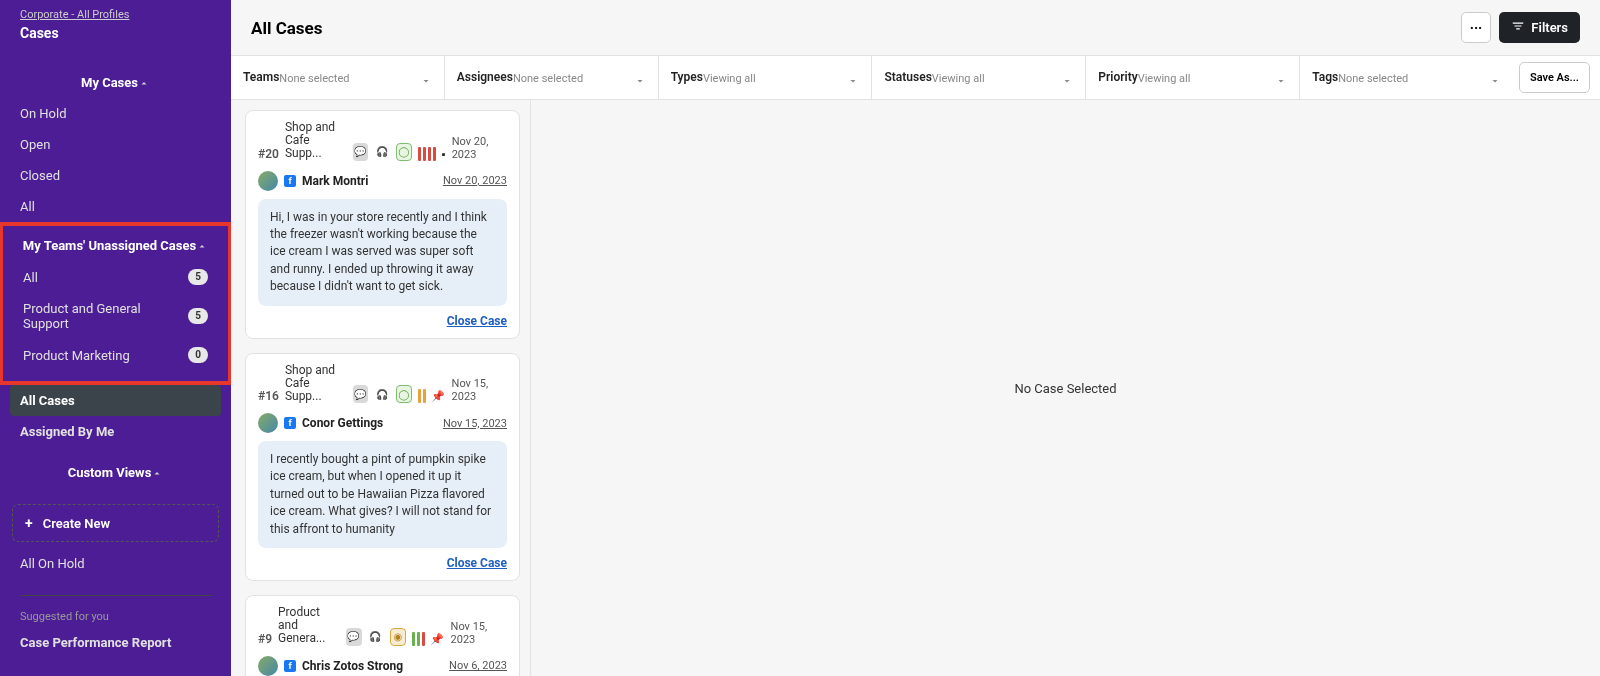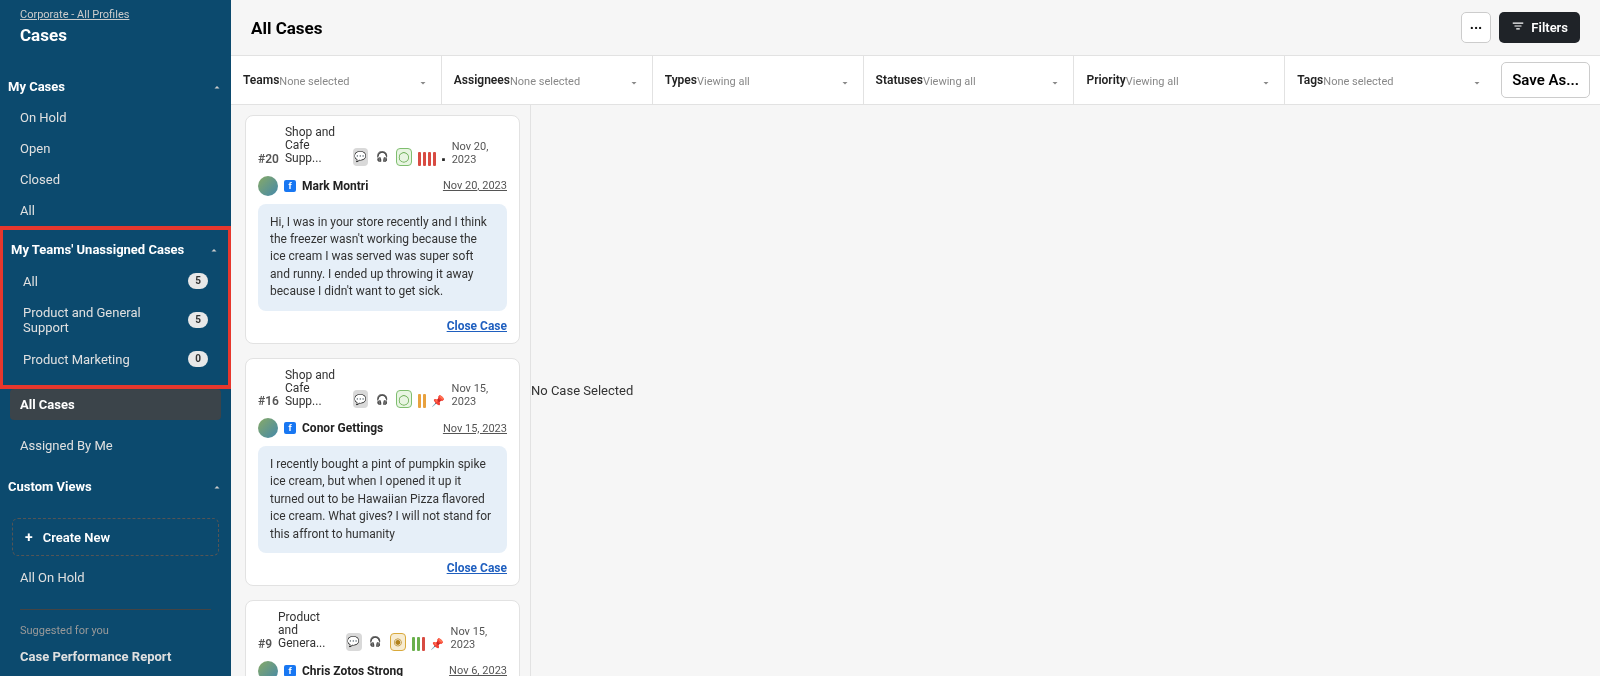--- a/index.html
+++ b/index.html
@@ -1,22 +1,22 @@
 <!DOCTYPE html>
 <html><head>
 <meta charset="utf-8">
 <style>
 *{box-sizing:border-box;margin:0;padding:0;font-family:-apple-system,BlinkMacSystemFont,"Segoe UI",Roboto,Helvetica,Arial,sans-serif}
 body{display:flex;width:1600px;height:676px;overflow:hidden;background:#f5f5f5}
-.sidebar{width:231px;background:#0c4a6e;color:#fff;display:flex;flex-direction:column;font-size:13px;overflow-y:auto}
+.sidebar{width:231px;background:#4c1d95;color:#fff;display:flex;flex-direction:column;font-size:13px;overflow-y:auto}
 .sidebar-top{padding:8px 20px 4px}
 .bc{font-size:11px;color:#ccc;text-decoration:underline}
-.cases-title{font-weight:700;font-size:17px;margin-top:4px}
+.cases-title{font-weight:700;font-size:14px;margin-top:4px}
 .section{margin-top:22px}
-.sec-head{display:flex;justify-content:space-between;align-items:center;padding:8px 8px;font-weight:700;cursor:pointer}
+.sec-head{display:flex;justify-content:center;align-items:center;padding:8px 15px;font-weight:700;cursor:pointer}
 .chev{width:12px;height:12px;display:inline-block}
 .chev svg{width:100%;height:100%;fill:#ccc}
 .nav-item{display:flex;justify-content:space-between;align-items:center;padding:8px 20px;cursor:pointer;font-size:13px;color:#e0e0e0}
 .nav-item.active{background:#3b444a;border-radius:4px;margin:0 10px;padding:8px 10px;font-weight:700;color:#fff}
 .badge{background:#e8e8e8;color:#333;border-radius:10px;padding:0 7px;font-size:10px;font-weight:700;line-height:16px}
 .highlight-box{border:4px solid #e7372d;margin:0 -1px;padding:4px 0 10px}
 .dashed-btn{margin:16px 12px 6px;border:1px dashed #555;border-radius:6px;padding:10px 12px;display:flex;align-items:center;gap:10px;cursor:pointer;font-size:13px;font-weight:600}
 .plus-ic{font-size:14px;font-weight:700}
 .sep{border-top:1px solid #444;margin:16px 20px 0}
 .suggest{padding:14px 20px 4px;font-size:11px;color:#999}
@@ -26,21 +26,21 @@
 .top-actions{display:flex;gap:8px}
 .icon-btn{border:1px solid #ccc;background:#fff;border-radius:5px;padding:6px 8px;cursor:pointer;font-size:14px;font-weight:700;line-height:1}
 .filters-btn{background:#1f2328;color:#fff;border:none;border-radius:5px;padding:7px 12px;display:flex;align-items:center;gap:6px;cursor:pointer;font-weight:600;font-size:13px}
 .filter-row{display:flex;border-bottom:1px solid #e2e2e2;background:#fff}
 .filter-cell{flex:1;border-right:1px solid #e2e2e2;padding:8px 12px;display:flex;justify-content:space-between;align-items:center;cursor:pointer}
 .filter-cell:last-of-type{border-right:none}
 .fc-l{display:flex;}
 .fc-label{font-size:12px;font-weight:600;color:#222}
 .fc-sub{font-size:11px;color:#888;margin-top:2px}
 .fc-chev{width:12px;height:12px}
-.save-btn{border:1px solid #ccc;background:#fff;border-radius:5px;padding:8px 10px;font-weight:600;font-size:15px;cursor:pointer;margin:6px 10px 6px 6px;white-space:nowrap}
+.save-btn{border:1px solid #ccc;background:#fff;border-radius:5px;padding:8px 10px;font-weight:600;font-size:11px;cursor:pointer;margin:6px 10px 6px 6px;white-space:nowrap}
 .content{flex:1;display:flex;overflow:hidden}
 .case-list{width:300px;border-right:1px solid #e2e2e2;overflow-y:auto;padding:10px 10px 10px 14px;background:#f6f6f6}
 .case-list::-webkit-scrollbar{width:10px}
 .case-list::-webkit-scrollbar-thumb{background:#c8c8c8;border-radius:5px}
 .case-list::-webkit-scrollbar-track{background:#eee}
 .card{background:#fff;border:1px solid #e2e2e2;border-radius:8px;padding:10px 12px;margin-bottom:14px}
 .card-head{display:flex;align-items:flex-end;gap:6px;flex-wrap:nowrap}
 .case-id{font-size:12px;color:#555;font-weight:600}
 .team-pill{font-size:12px;color:#333;line-height:1.1;max-width:62px;overflow:hidden}
 .mini-ic{width:18px;height:18px;border-radius:4px;display:flex;align-items:center;justify-content:center;font-size:10px}
@@ -54,21 +54,21 @@
 .bar-g{background:#6ab04c}
 .pin{color:#222;font-size:11px}
 .date-sm{font-size:11px;color:#555;margin-left:auto}
 .user-row{display:flex;align-items:center;gap:6px;margin-top:10px}
 .avatar{width:20px;height:20px;border-radius:50%;background:linear-gradient(135deg,#8a6,#48a)}
 .fb-ic{width:12px;height:12px;background:#1877f2;border-radius:2px;display:flex;align-items:center;justify-content:center;color:#fff;font-size:9px;font-weight:700}
 .user-name{font-size:12px;font-weight:700;color:#222}
 .card-date{font-size:11px;color:#555;text-decoration:underline;margin-left:auto}
 .msg{background:#e6eff8;border-radius:8px;padding:10px 12px;margin-top:8px;font-size:12px;color:#333;line-height:1.45}
 .close-link{display:block;text-align:right;margin-top:8px;font-size:12px;font-weight:700;color:#1f5fbf;text-decoration:underline;cursor:pointer}
-.detail{flex:1;display:flex;align-items:center;color:#333;font-size:13px}
+.detail{flex:1;display:flex;align-items:center;justify-content:center;color:#333;font-size:13px}
 </style>
 </head>
 <body>
 
 <div class="sidebar">
   <div class="sidebar-top">
     <div class="bc">Corporate - All Profiles</div>
     <div class="cases-title">Cases</div>
   </div>
 
@@ -110,21 +110,21 @@
     </div>
     <div class="nav-item">
       <span>Product Marketing</span>
       <span class="badge">0</span>
     </div>
   </div>
 
   <div class="nav-item active">
       <span>All Cases</span>
     </div>
-  <div class="nav-item" style="font-weight:400;margin-top:10px">
+  <div class="nav-item" style="font-weight:700;">
       <span>Assigned By Me</span>
     </div>
 
   <div class="sec-head" style="margin-top:10px">
     <span>Custom Views</span>
     <span class="chev"><svg viewBox="0 0 24 24">
           <path d="M7 15l5-5 5 5z"></path>
         </svg></span>
   </div>
   <div class="dashed-btn">

